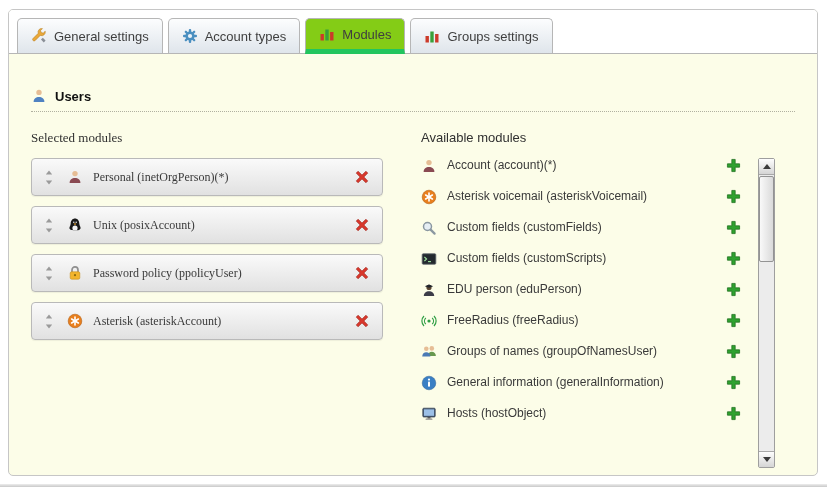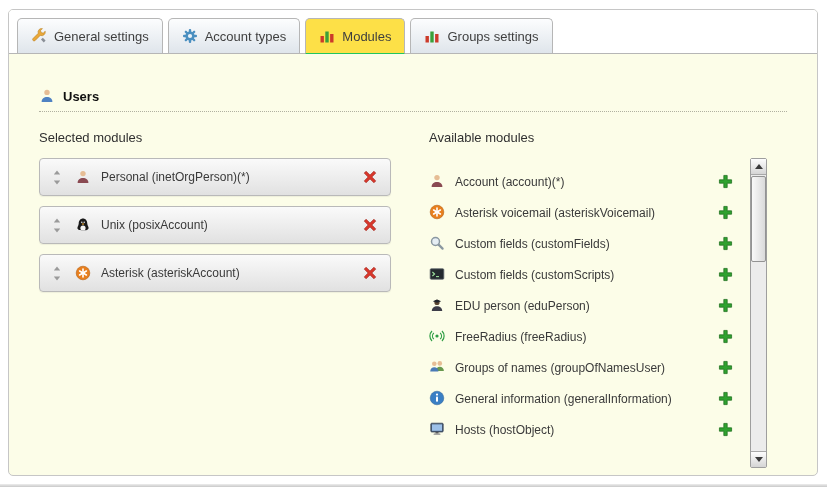--- a/index.html
+++ b/index.html
@@ -7,45 +7,45 @@
 
   .window { position: absolute; left: 8px; top: 9px; width: 810px; height: 467px;
             border: 1px solid #c6c6c6; border-radius: 5px; background: #fcfde8; overflow: hidden; }
 
   .tabbar { display: flex; align-items: center; padding: 8px 8px 0; background: #ffffff;
             border-bottom: 1px solid #b6b6b6; height: 44px; }
   .tab { display: flex; align-items: center; gap: 7px; padding: 0 13px; height: 35px; margin-right: 5px;
          border: 1px solid #b6b6b6; border-bottom: none; border-radius: 5px 5px 0 0;
          background: linear-gradient(#fcfdfe, #dfe5eb); color: #3f3f3f; font-size: 13px;
          cursor: pointer; white-space: nowrap; }
-  .tab.active { background: #fde047; border-bottom: 1px solid #22c55e; margin-bottom: -1px;
+  .tab.active { background: #84cc16; border-bottom: 5px solid #22c55e; margin-bottom: -1px;
                 height: 36px; position: relative; z-index: 2; }
 
-  .panel { padding: 34px 30px 0; }
+  .panel { padding: 34px 22px 0; }
   .section-header { display: flex; align-items: center; gap: 8px; font-weight: bold; font-size: 13px;
                     color: #101010; padding-bottom: 7px; border-bottom: 1px dotted #b0b0a0; }
 
   .columns { display: flex; margin-top: 18px; }
-  .col-left { width: 352px; }
+  .col-left { width: 352px; font-family: Liberation Serif, serif; }
   .col-right { flex: 1; margin-left: 38px; margin-right: 20px; }
   .col-heading { font-size: 13px; color: #303030; margin-bottom: 12px; height: 16px; }
 
   .selected-item { display: flex; align-items: center; height: 38px; margin-bottom: 10px; padding: 0 12px;
                    border: 1px solid #b9b9b9; border-radius: 4px;
                    background: linear-gradient(#fafafa, #e1e1e1);
                    box-shadow: 0 1px 1px rgba(0,0,0,.06); cursor: move; }
   .drag { width: 10px; height: 15px; margin-right: 13px; flex: 0 0 10px; }
   .mod-icon { width: 16px; height: 16px; flex: 0 0 16px; }
   .mod-label { margin-left: 10px; font-size: 12px; color: #3a3a3a; flex: 1;
                white-space: nowrap; overflow: hidden; }
   .del { width: 16px; height: 16px; flex: 0 0 16px; cursor: pointer; }
 
   .available-wrap { display: flex; }
   .available-list { flex: 1; }
-  .available-item { display: flex; align-items: flex-end; height: 31px; }
+  .available-item { display: flex; align-items: flex-start; height: 31px; }
   .add { width: 15px; height: 15px; flex: 0 0 15px; margin-right: 12px; cursor: pointer; }
 
   .scrollbar { width: 17px; height: 310px; margin-left: 5px; position: relative;
                background: #ececec; border: 1px solid #9e9e9e; border-radius: 2px; flex: 0 0 17px; }
   .sb-btn { position: absolute; left: 0; width: 15px; height: 16px;
             background: linear-gradient(#fdfdfd, #d5d5d5);
             display: flex; align-items: center; justify-content: center; cursor: pointer; }
   .sb-up { top: 0; border-bottom: 1px solid #a8a8a8; }
   .sb-down { bottom: 0; border-top: 1px solid #a8a8a8; }
   .tri-up { width: 0; height: 0; border-left: 4px solid transparent; border-right: 4px solid transparent;
@@ -224,26 +224,38 @@
             </svg>
           <svg class="mod-icon">
               <use href="#sym-tux"></use>
             </svg>
           <span class="mod-label">Unix (posixAccount)</span>
           <svg class="del">
               <use href="#sym-cross"></use>
             </svg>
         </div>
 
-
         <div class="selected-item">
           <svg class="drag">
               <use href="#sym-drag"></use>
             </svg>
           <svg class="mod-icon">
+              <use href="#sym-lock"></use>
+            </svg>
+          <span class="mod-label">Password policy (ppolicyUser)</span>
+          <svg class="del">
+              <use href="#sym-cross"></use>
+            </svg>
+        </div>
+
+        <div class="selected-item">
+          <svg class="drag">
+              <use href="#sym-drag"></use>
+            </svg>
+          <svg class="mod-icon">
               <use href="#sym-asterisk"></use>
             </svg>
           <span class="mod-label">Asterisk (asteriskAccount)</span>
           <svg class="del">
               <use href="#sym-cross"></use>
             </svg>
         </div>
       </div>
 
       <div class="col-right">

